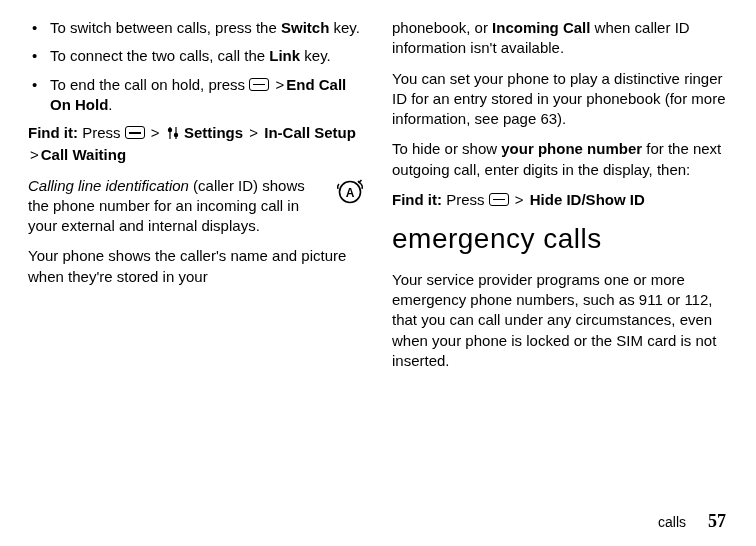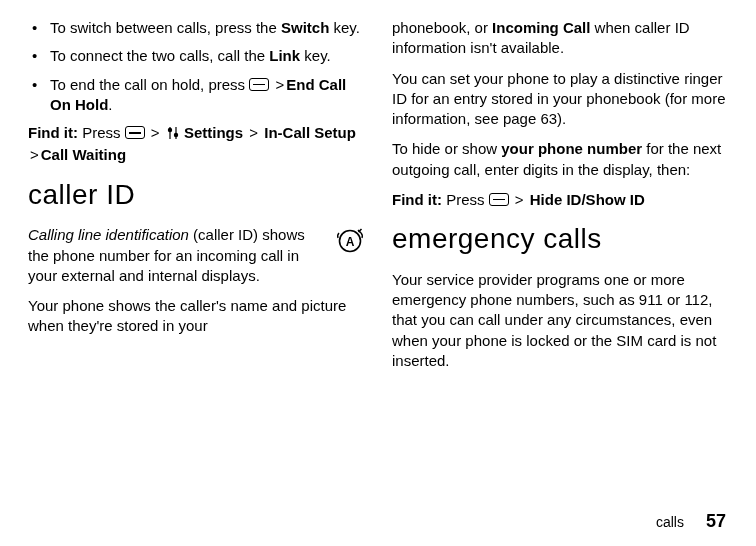--- a/index.html
+++ b/index.html
@@ -69,21 +69,21 @@
     float: right;
     margin: 2px 0 6px 10px;
   }
   .footer {
     position: absolute;
     bottom: 14px;
     right: 30px;
     font-size: 14px;
   }
   .footer .lbl { margin-right: 22px; }
-  .footer .pg { font-weight: 700; font-size: 18px; }
+  .footer .pg { font-weight: 700; font-size: 18px; font-family: Liberation Serif, serif; }
   .gt { padding: 0 2px; }
 </style>
 </head>
 <body>
 
 <div class="columns">
 
   <div class="col">
 
     <div class="bullet-item">
@@ -122,21 +122,20 @@
               <circle cx="10" cy="9" r="1.6" fill="#000"></circle>
             </g>
           </svg>
       </span>
       <span class="bold">Settings</span>
       <span class="gt">&gt;</span>
       <span class="bold">In-Call Setup</span><br>
       <span class="gt">&gt;</span><span class="bold">Call Waiting</span>
     </p>
 
-    <h2 class="section">caller ID</h2>
 
     <p>
       <span class="icon-a">
         <svg width="28" height="28" viewBox="0 0 28 28">
           <circle cx="14" cy="14" r="10.5" fill="none" stroke="#000" stroke-width="1.6"></circle>
           <text x="14" y="19" text-anchor="middle" font-family="Arial" font-size="12" font-weight="700">A</text>
           <path d="M3 6 Q1 8 2 11" fill="none" stroke="#000" stroke-width="1.4"></path>
           <path d="M25 6 Q27 8 26 11" fill="none" stroke="#000" stroke-width="1.4"></path>
           <line x1="22" y1="3" x2="25" y2="6" stroke="#000" stroke-width="1.6"></line>
           <line x1="25.5" y1="2" x2="22.5" y2="5" stroke="#000" stroke-width="1.6"></line>

